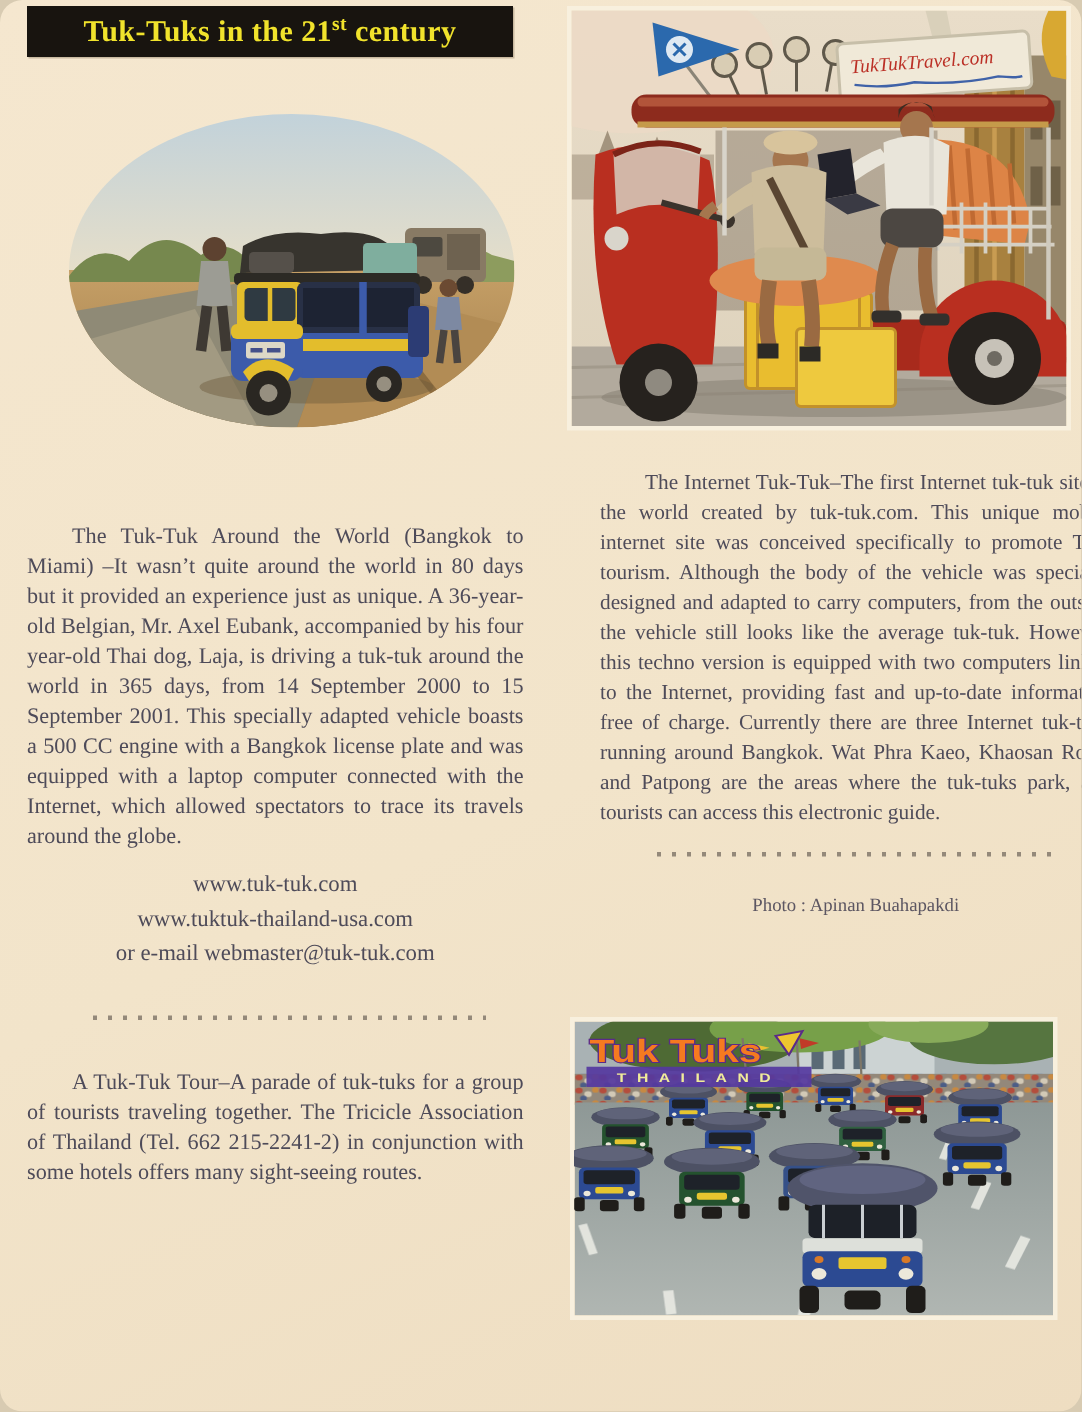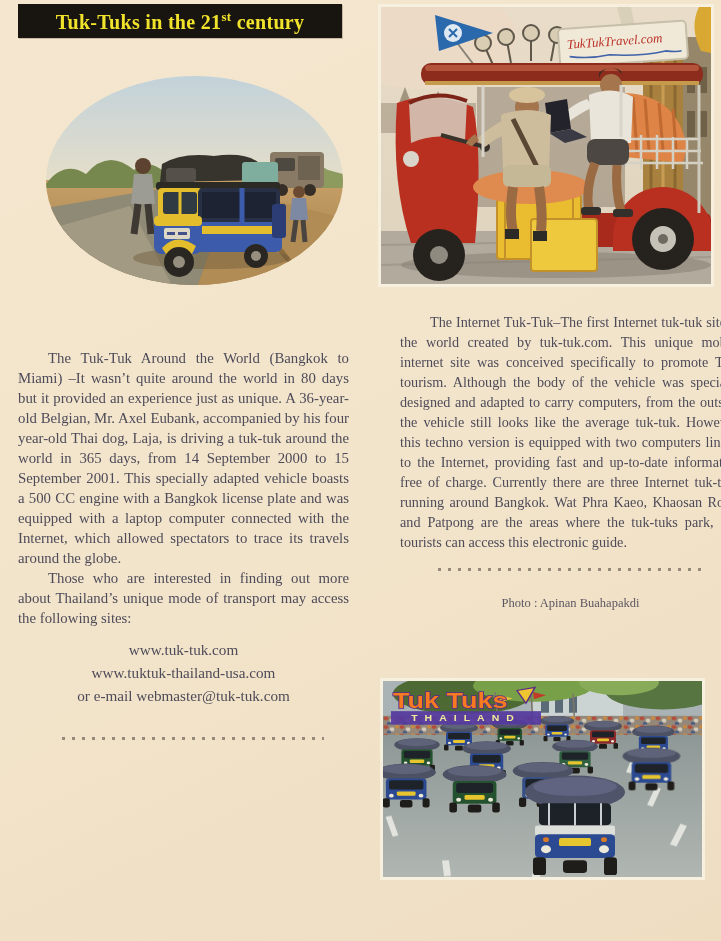--- a/index.html
+++ b/index.html
@@ -1,19 +1,19 @@
 <!DOCTYPE html>
 <html><head>
 <meta charset="utf-8">
 <style>
   html,body { margin:0; padding:0; background:#d8cbb2; }
   .page {
     position:relative; width:721px; height:941px; overflow:hidden;
     background: linear-gradient(155deg, #f5e7cf 0%, #f2e4ca 55%, #eeddc1 100%);
-    font-family:"Liberation Serif", serif; color:#4e4b59;
+    font-family:"Liberation Serif", serif; color:#4e4b59;border-radius:15px;
   }
   .banner {
     position:absolute; left:18px; top:4px; width:324px; height:34px;
     background:#18140f; display:flex; align-items:center; justify-content:center;
     box-shadow: 1px 1px 0 rgba(70,50,25,.25);
   }
   .title { color:#f1e32c; font-weight:bold; font-size:20px; letter-spacing:.3px; white-space:nowrap; }
   .title sup { font-size:13px; }
 
   .photo { position:absolute; overflow:hidden; }
@@ -226,27 +226,27 @@
         <rect x="152" y="224" width="14" height="10" fill="#2c2a26"></rect>
       </g>
       <line x1="102" y1="78" x2="102" y2="150" stroke="#d8d4ca" stroke-width="3"></line>
       <line x1="240" y1="78" x2="240" y2="130" stroke="#d8d4ca" stroke-width="3"></line>
       <line x1="318" y1="78" x2="318" y2="206" stroke="#cfcabe" stroke-width="3"></line>
     </svg>
   </div>
 
   <div class="col col-left">
     <p>The Tuk-Tuk Around the World (Bangkok to Miami) –It wasn’t quite around the world in 80 days but it provided an experience just as unique. A 36-year-old Belgian, Mr. Axel Eubank, accompanied by his four year-old Thai dog, Laja, is driving a tuk-tuk around the world in 365 days, from 14 September 2000 to 15 September 2001. This specially adapted vehicle boasts a 500 CC engine with a Bangkok license plate and was equipped with a laptop computer connected with the Internet, which allowed spectators to trace its travels around the globe.</p>
-    <p>Those who are interested in finding out more about Thailand’s unique mode of transport may access the following sites:</p>
     <div class="links">
       <div>www.tuk-tuk.com</div>
       <div>www.tuktuk-thailand-usa.com</div>
       <div>or e-mail webmaster@tuk-tuk.com</div>
     </div>
     <div class="dots sep-left"></div>
+    <p class="para3">A Tuk-Tuk Tour–A parade of tuk-tuks for a group of tourists traveling together. The Tricicle Association of Thailand (Tel. 662 215-2241-2) in conjunction with some hotels offers many sight-seeing routes.</p>
   </div>
 
   <div class="col col-right">
     <p>The Internet Tuk-Tuk–The first Internet tuk-tuk site in the world created by tuk-tuk.com. This unique mobile internet site was conceived specifically to promote Thai tourism. Although the body of the vehicle was specially designed and adapted to carry computers, from the outside the vehicle still looks like the average tuk-tuk. However, this techno version is equipped with two computers linked to the Internet, providing fast and up-to-date information free of charge. Currently there are three Internet tuk-tuks running around Bangkok. Wat Phra Kaeo, Khaosan Road, and Patpong are the areas where the tuk-tuks park, and tourists can access this electronic guide.</p>
     <div class="dots sep-right"></div>
     <div class="credit">Photo : Apinan Buahapakdi</div>
   </div>
 
   <div class="photo bottom-right">
     <svg viewBox="0 0 319 247" preserveAspectRatio="none">

